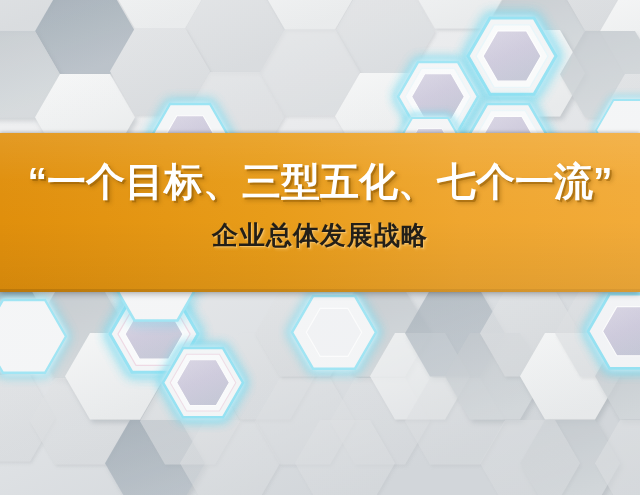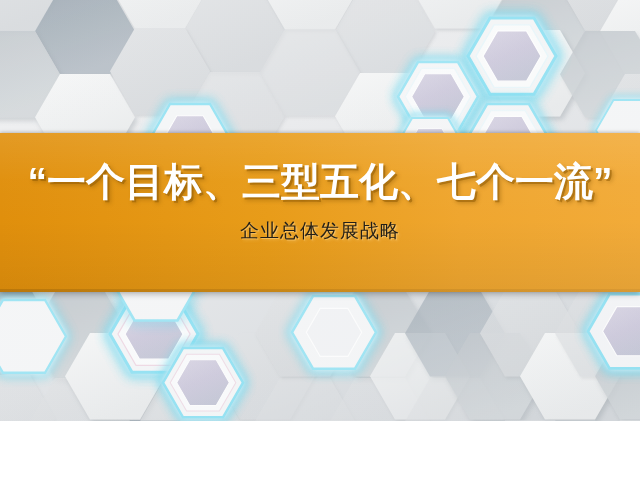--- a/index.html
+++ b/index.html
@@ -3,21 +3,21 @@
 <meta charset="utf-8">
 <style>
   html, body {
     margin: 0;
     padding: 0;
     background: #ffffff;
   }
   #slide {
     position: relative;
     width: 640px;
-    height: 421px;
+    height: 495px;
     overflow: hidden;
     font-family: "Liberation Sans", "DejaVu Sans", sans-serif;
     background: linear-gradient(155deg, #f2f3f4 0%, #e9eaec 35%, #dfe2e4 70%, #d4d8db 100%);
   }
 
   
   #hex-layer {
     position: absolute;
     inset: 0;
     width: 640px;
@@ -76,22 +76,22 @@
     white-space: nowrap;
     text-shadow:
       2px 2px 0px rgba(150,95,5,0.55),
       3px 3px 4px rgba(120,75,0,0.40);
   }
 
   #subtitle {
     margin: 12px;
     padding: 0;
     margin-top: 18px;
-    font-size: 19px;
-    font-weight: normal;
+    font-size: 26px;
+    font-weight: bold;
     line-height: 1.1;
     color: #231f18;
     letter-spacing: 1px;
     white-space: nowrap;
     text-shadow:
       1px 1px 0px rgba(255,210,130,0.55),
       2px 2px 3px rgba(255,220,150,0.35);
   }
 </style>
 </head>

